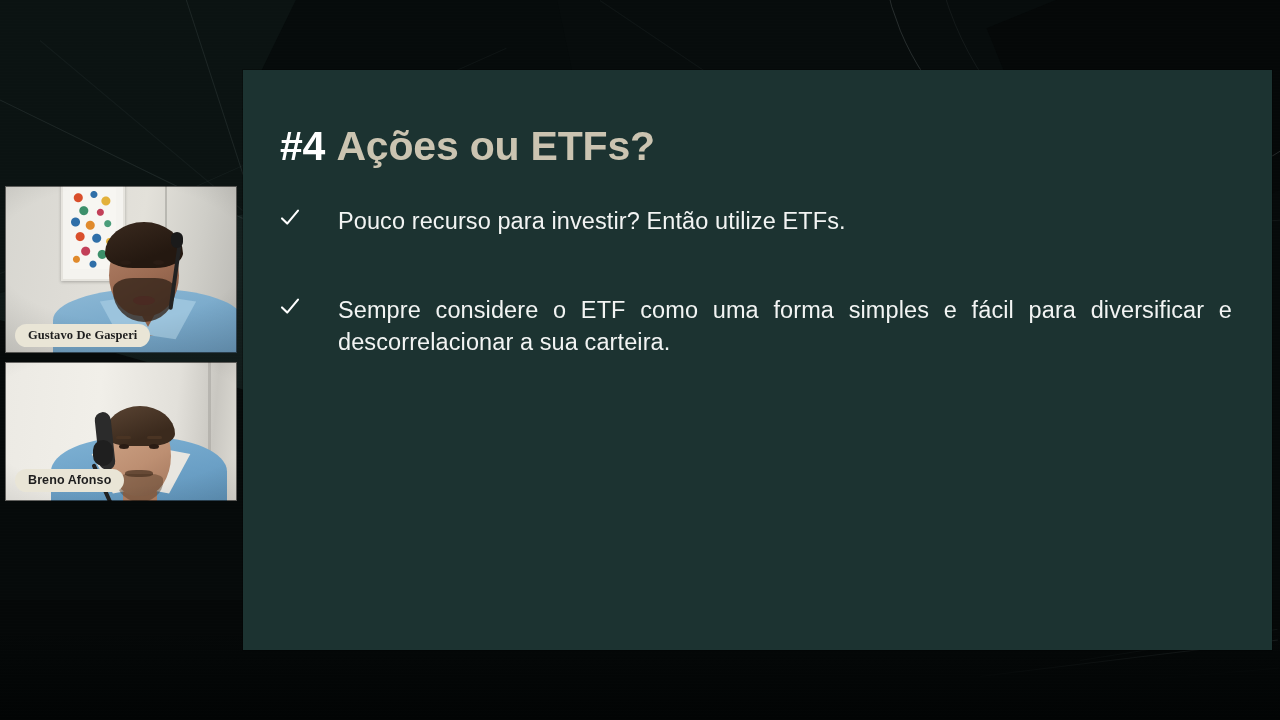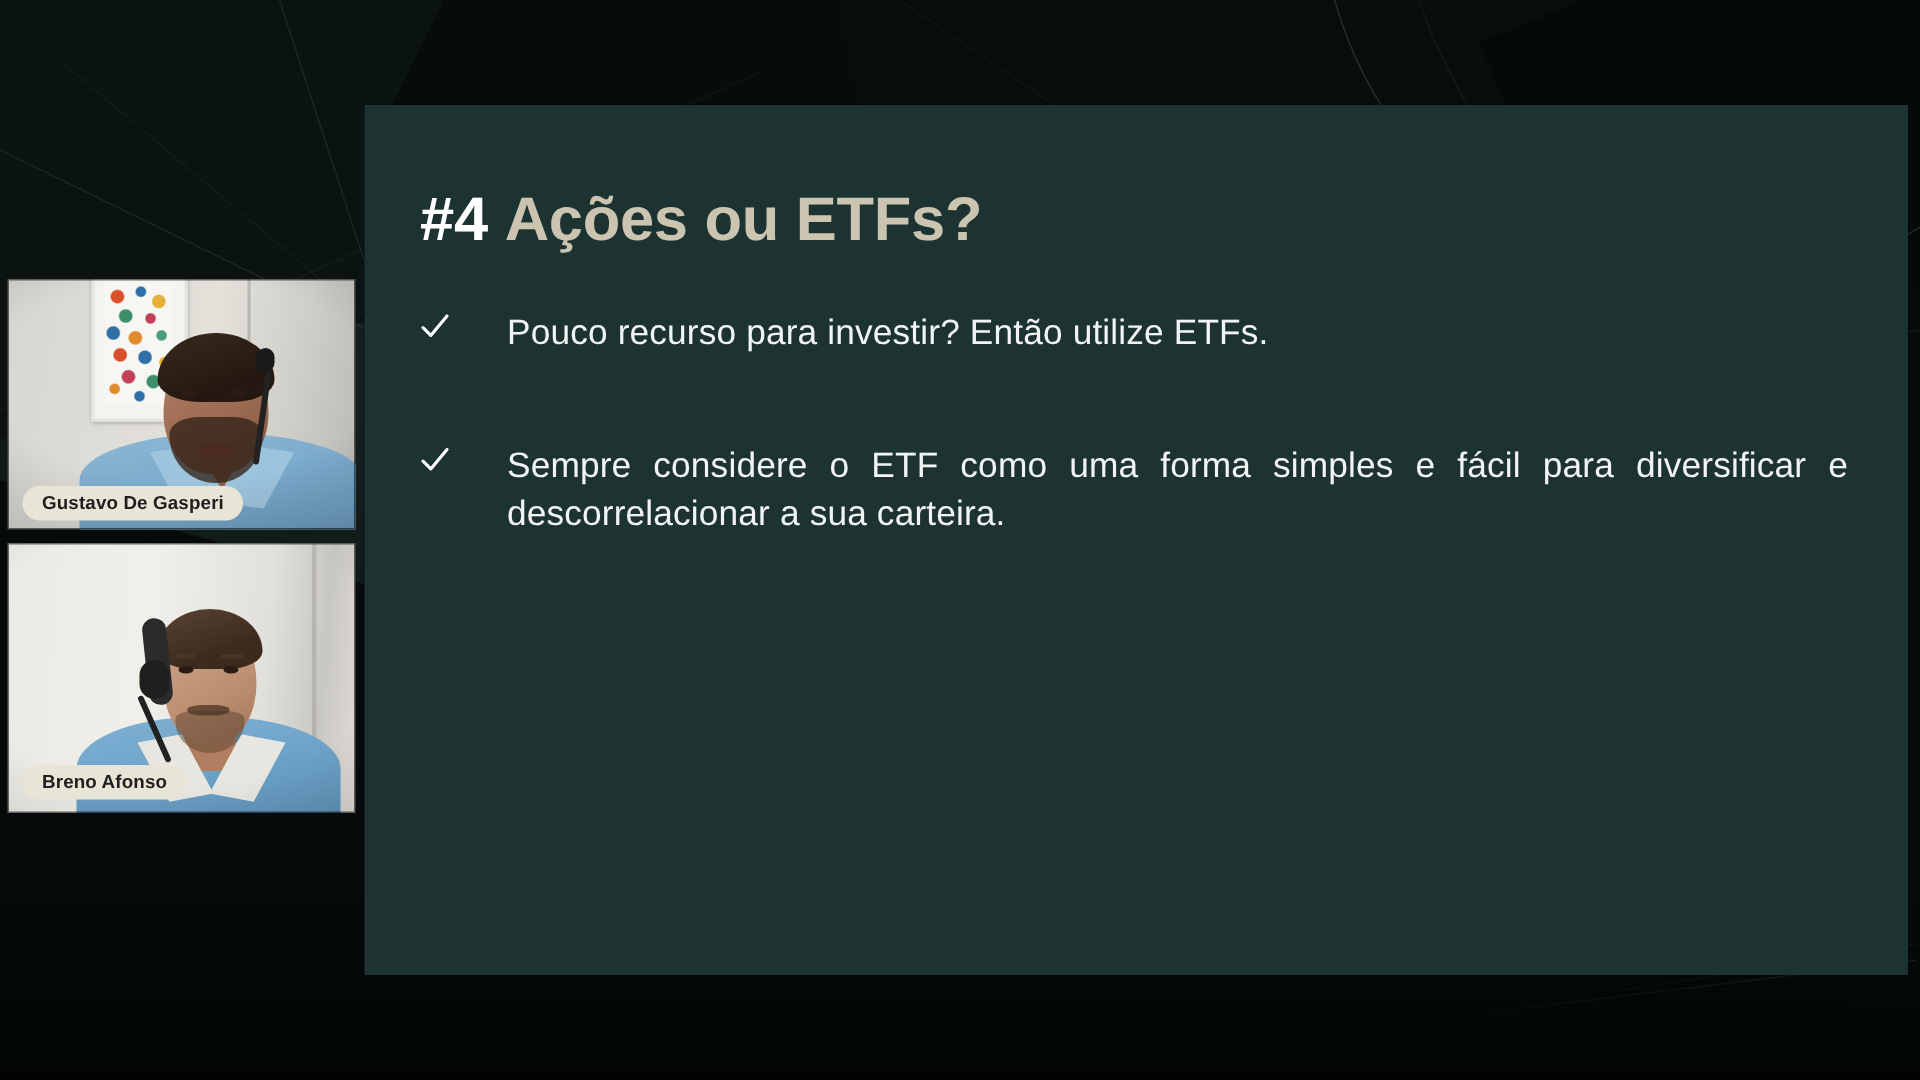--- a/index.html
+++ b/index.html
@@ -141,22 +141,22 @@
   .bullet.b3 { margin-bottom: 46px; }
 
   
   .vtile {
     position: absolute;
     left: 5px;
     width: 232px;
     overflow: hidden;
     background: #000;
   }
-  #vtile-1 { top: 186px; height: 167px; }
-  #vtile-2 { top: 362px; height: 180px; }
+  #vtile-1 { top: 186px; height: 167px; font-family: Liberation Serif, serif; }
+  #vtile-2 { top: 362px; height: 139px; }
 
   .vframe {
     position: absolute;
     inset: 0;
     overflow: hidden;
   }
 
   
   .p1-wall {
     position: absolute; inset: 0;

